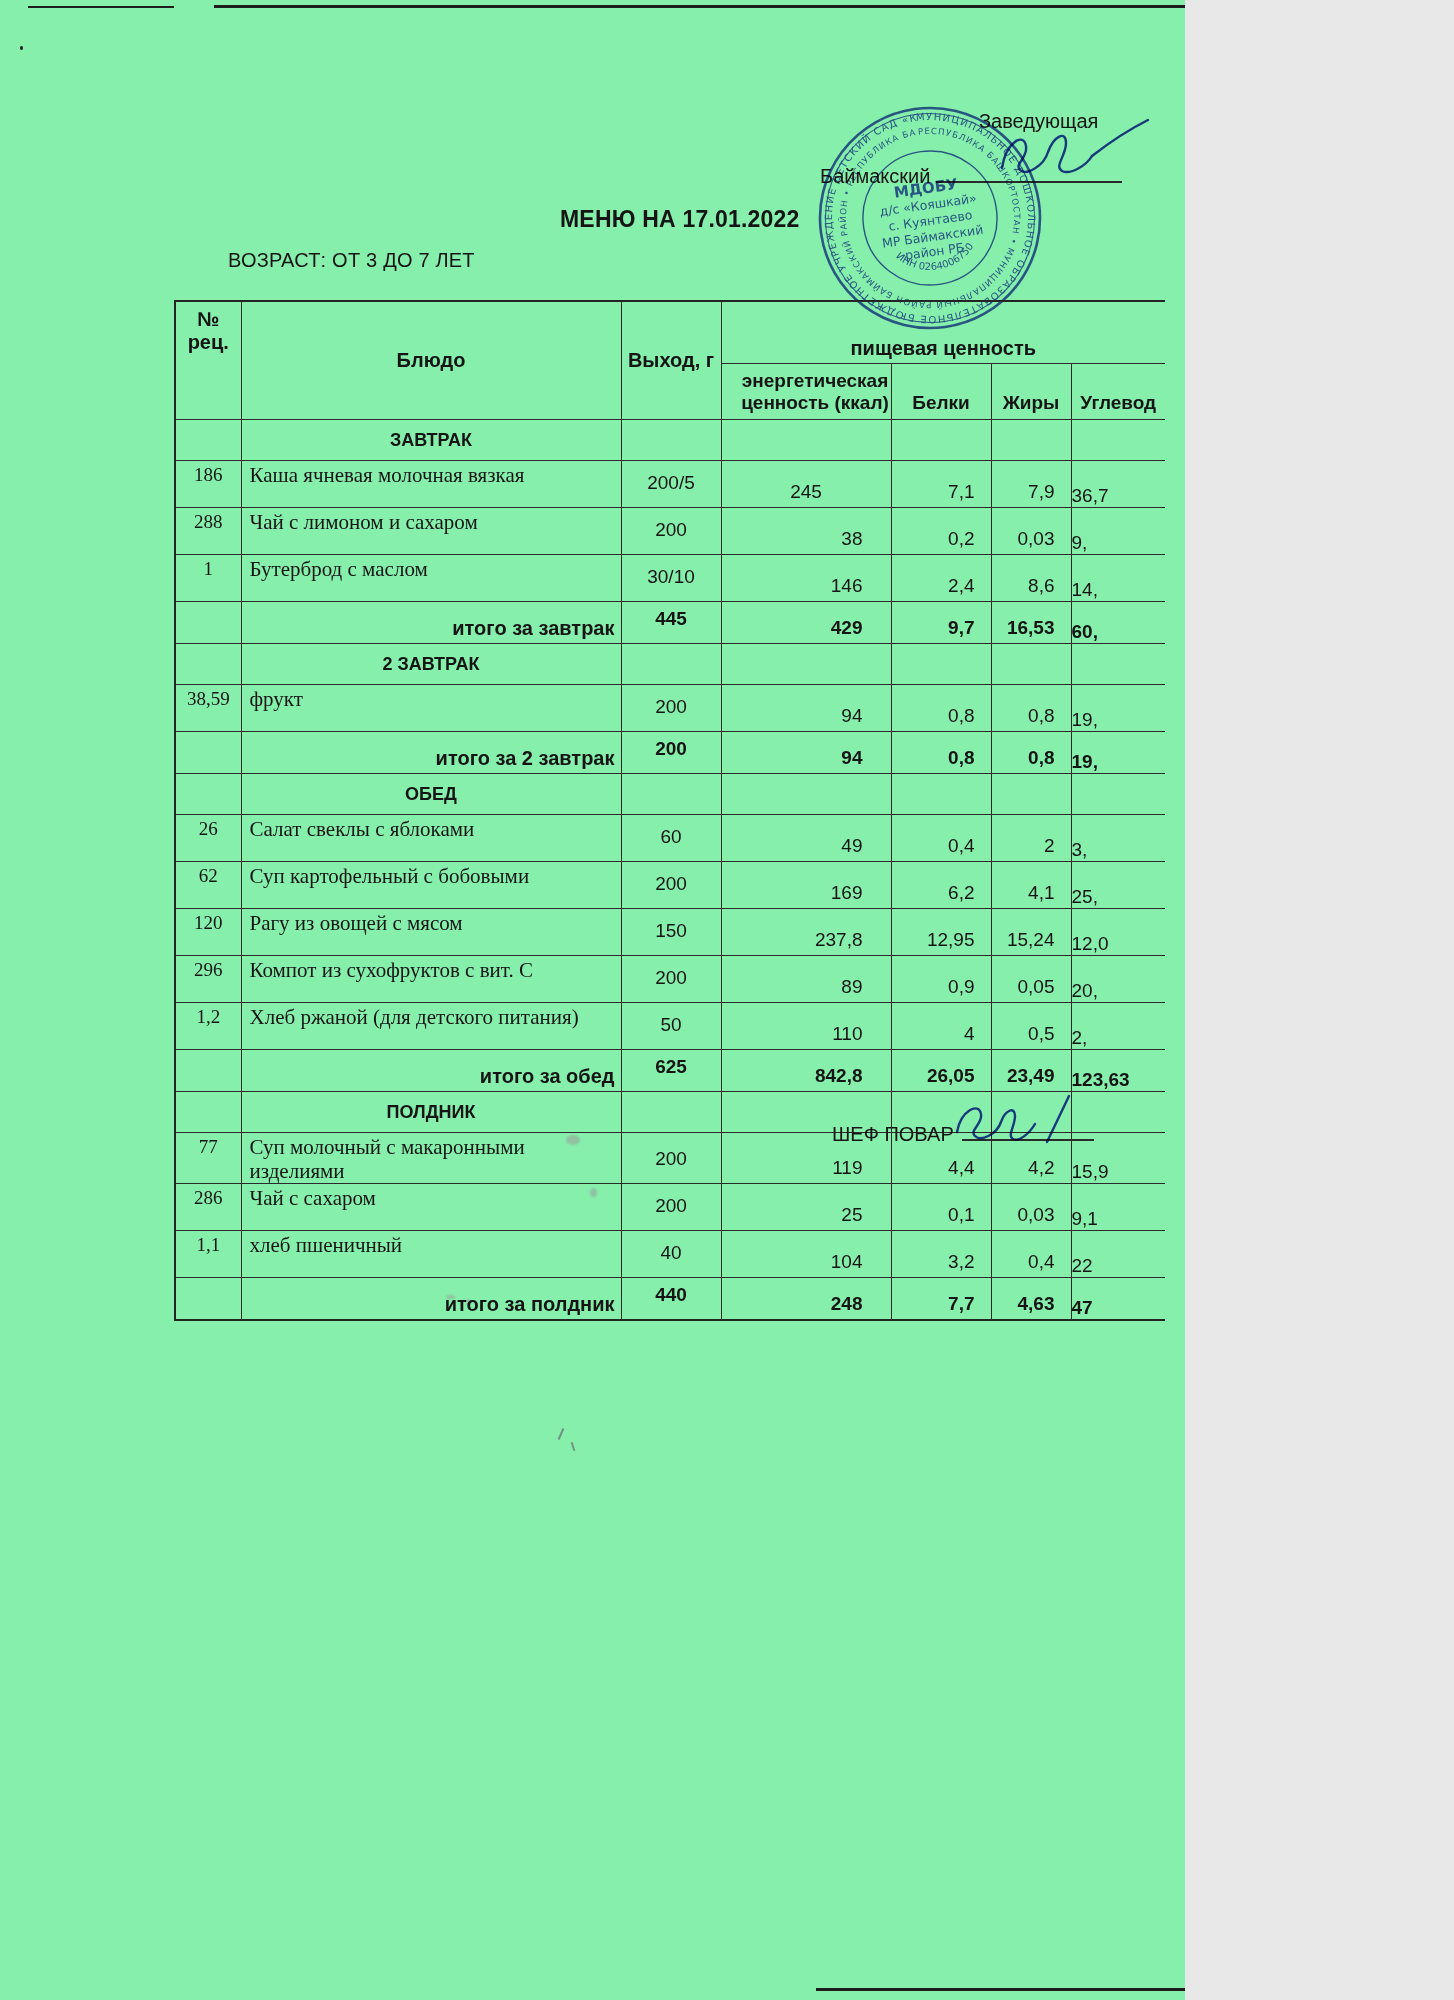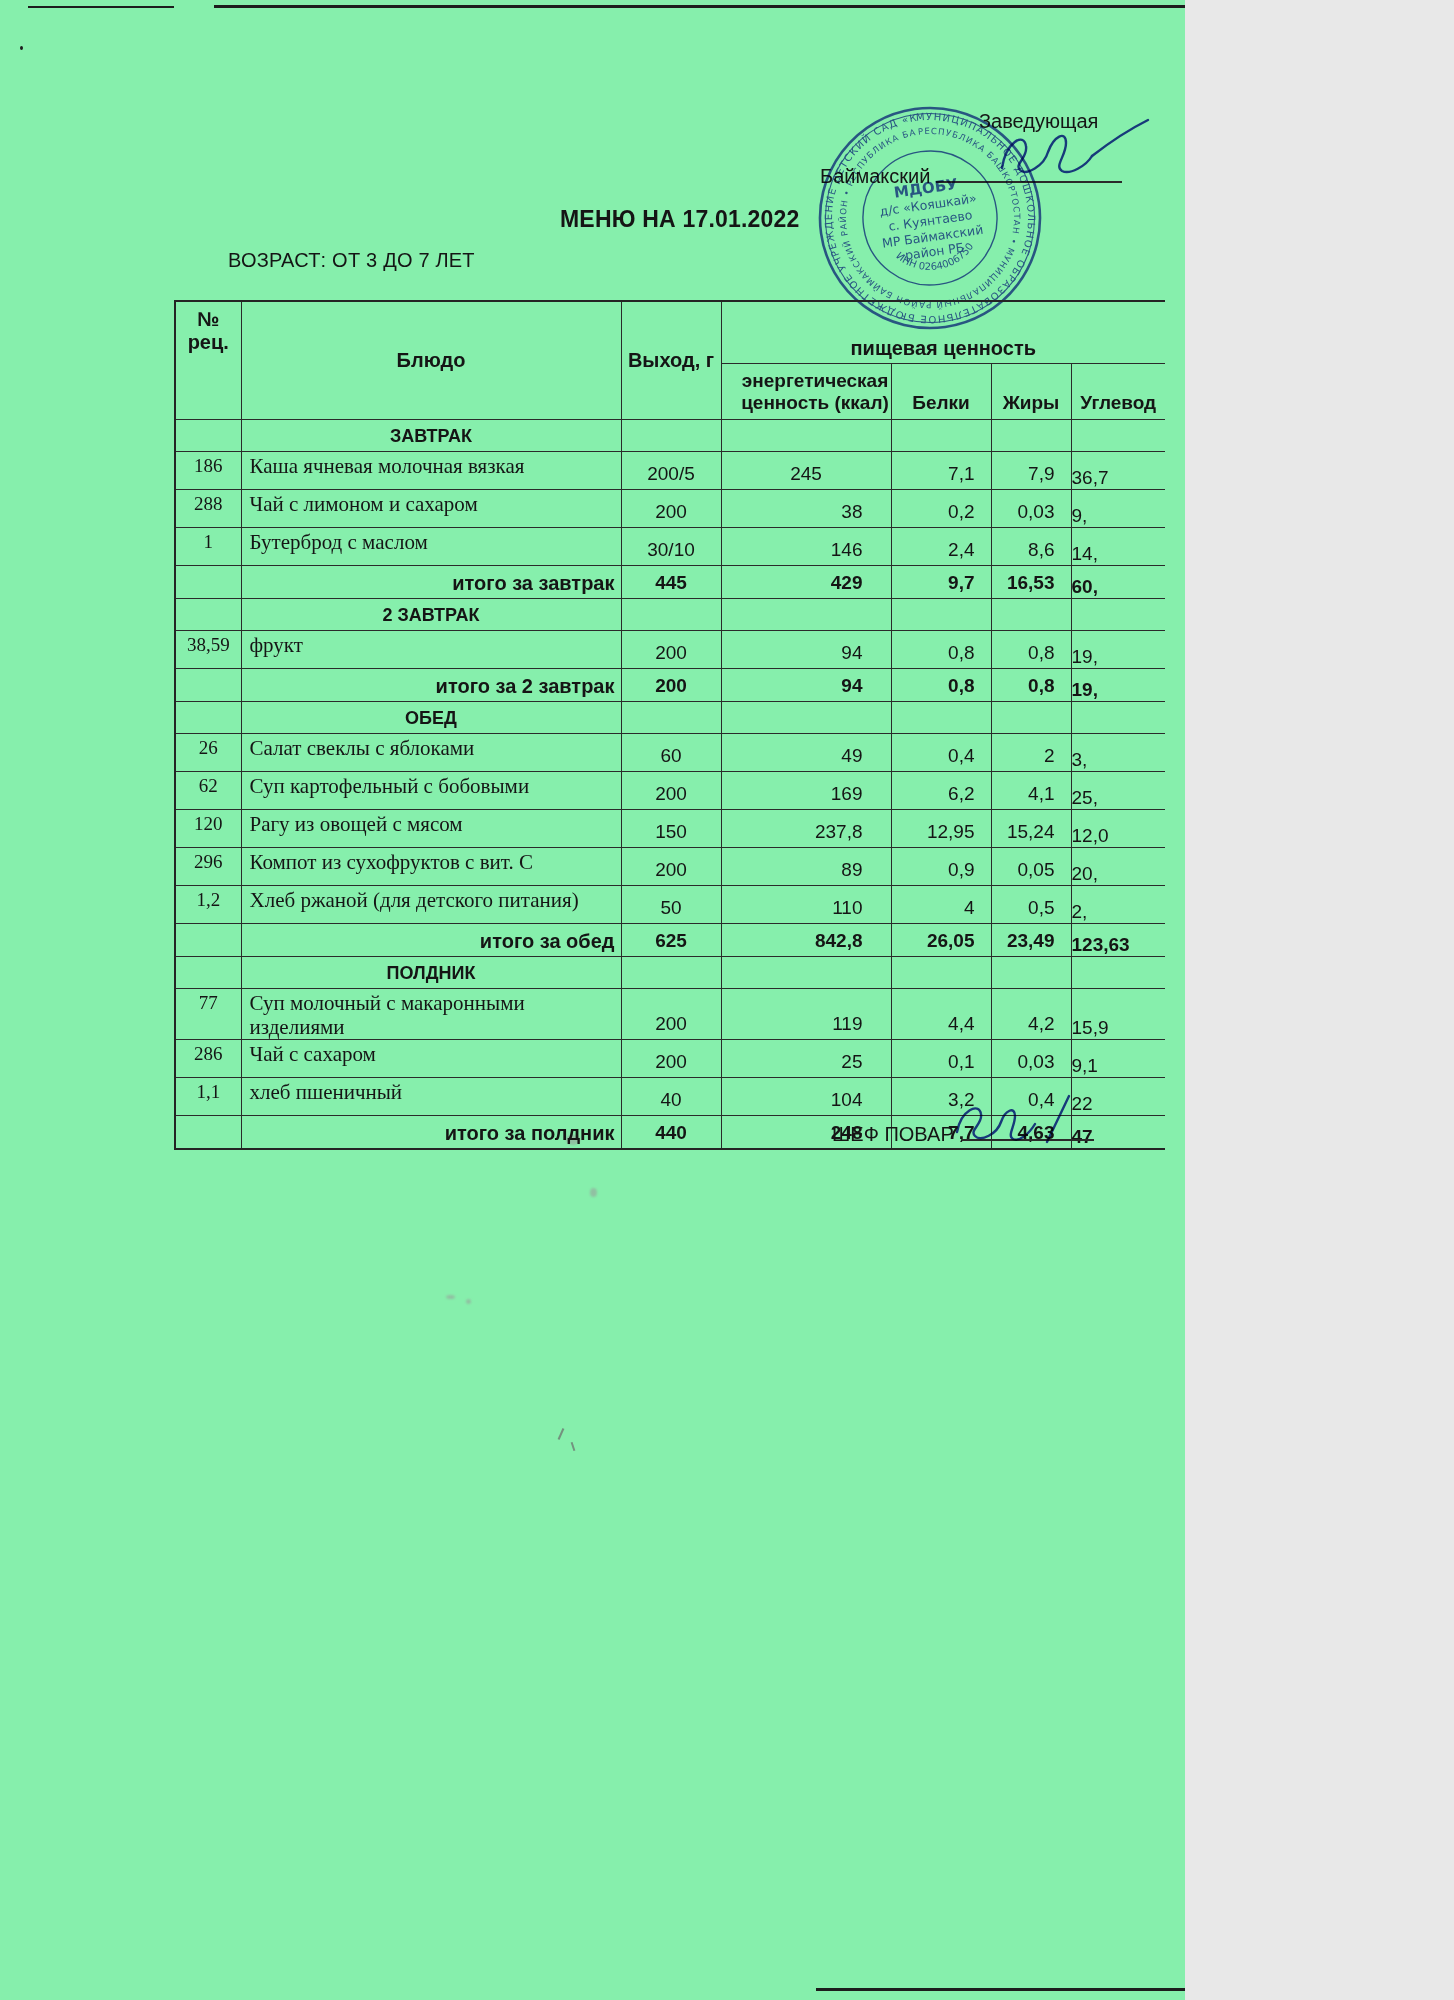--- a/index.html
+++ b/index.html
@@ -35,21 +35,21 @@
   .r-section td{height:27px}
   .r-dish td{height:33px}
   .r-total td{height:28px;font-weight:bold}
   .c-num{font-family:"Liberation Serif",serif;font-size:19px;text-align:center;vertical-align:top;padding-top:3px}
   .c-dish{font-family:"Liberation Serif",serif;font-size:21px;vertical-align:top;text-align:left;
           padding:2px 30px 0 8px;line-height:24px}
   .c-dish.sec{font-family:"Liberation Sans",sans-serif;font-size:18px;font-weight:bold;text-align:center;
           vertical-align:middle;padding:0}
   .c-dish.tot{font-family:"Liberation Sans",sans-serif;font-size:20px;font-weight:bold;text-align:right;
           vertical-align:bottom;padding:0 6px 3px 16px}
-  .c-out{text-align:center;vertical-align:bottom;padding-bottom:4px}
+  .c-out{text-align:center;vertical-align:bottom;padding-bottom:13px}
   .c-en{text-align:right;vertical-align:bottom;padding:0 28px 4px 0}
   .c-en.cen{text-align:center;padding-right:0}
   .c-pr{text-align:right;vertical-align:bottom;padding:0 16px 4px 15px}
   .c-fa{text-align:right;vertical-align:bottom;padding:0 16px 4px 0}
   .c-ca{text-align:left;vertical-align:bottom;}
 </style>
 </head>
 <body>
 
 <div class="page">

